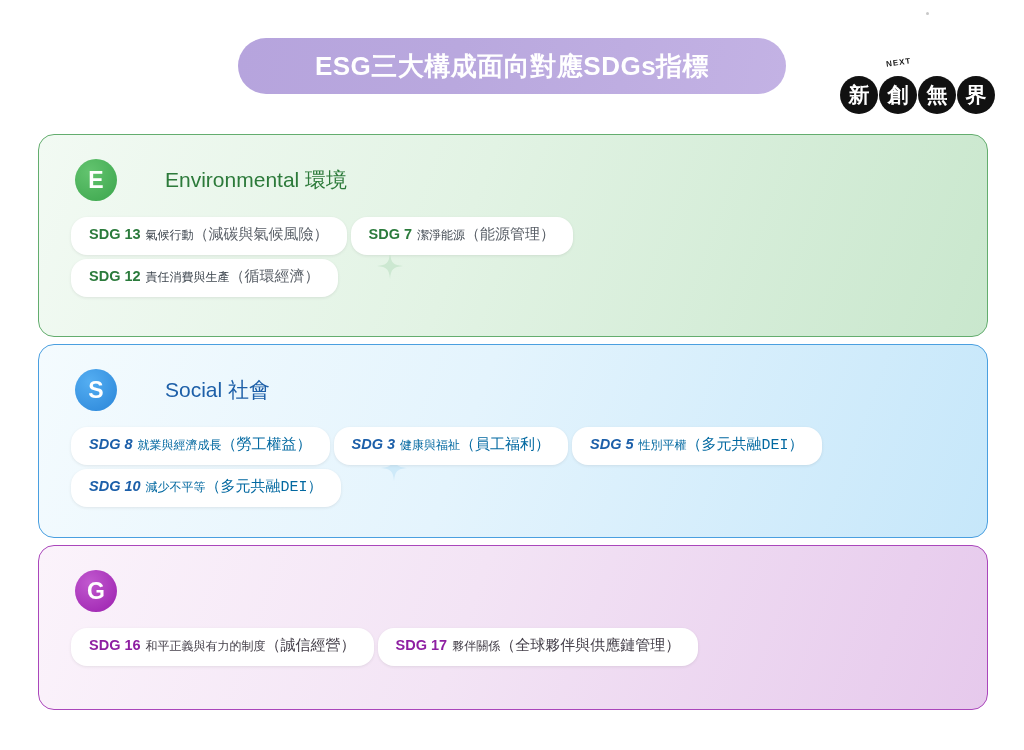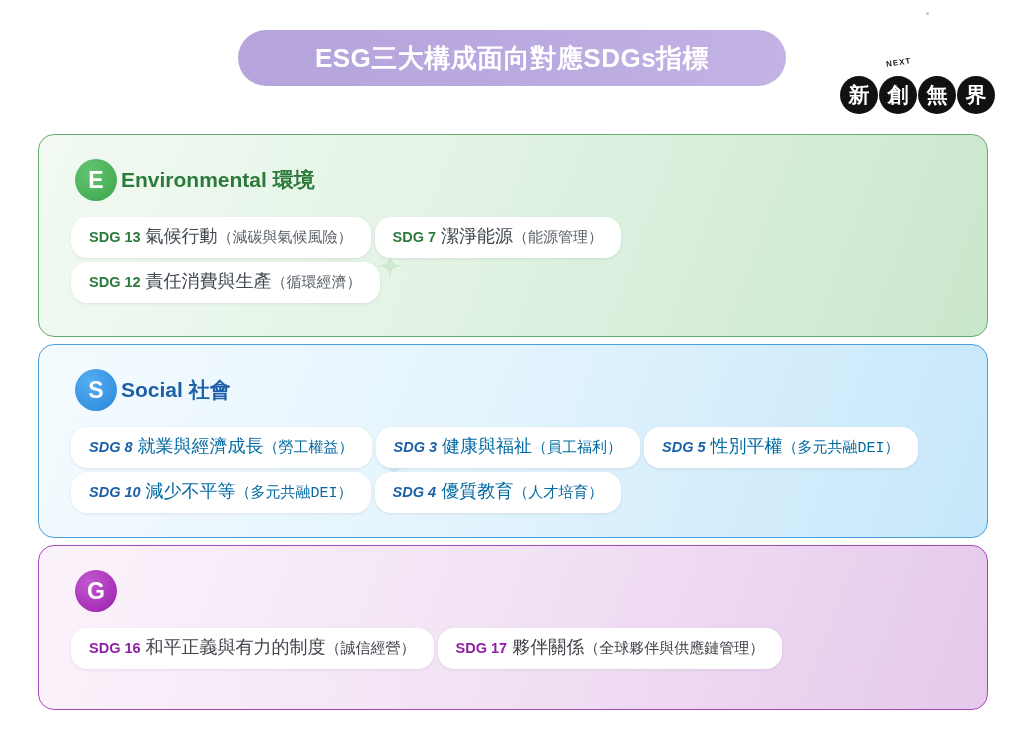--- a/index.html
+++ b/index.html
@@ -16,21 +16,21 @@
 
   
   .header {
     position: relative;
     height: 128px;
   }
 
   .title-pill {
     position: absolute;
     left: 238px;
-    top: 30px;
+    top: 38px;
     width: 548px;
     height: 56px;
     border-radius: 28px;
     background: linear-gradient(100deg, #b6a4dd 0%, #b9a8de 40%, #c3b2e4 100%);
     display: flex;
     align-items: center;
     justify-content: center;
   }
 
   .title-text {
@@ -152,23 +152,24 @@
     flex: 0 0 auto;
     margin-right: -4px;
     z-index: 2;
   }
   .badge-e { background: radial-gradient(circle at 35% 30%, #63c46f, #3ba54c); }
   .badge-s { background: radial-gradient(circle at 35% 30%, #54aef2, #2a85d8); }
   .badge-g { background: radial-gradient(circle at 35% 30%, #b martedì, #9c27b0); background: radial-gradient(circle at 35% 30%, #c159cf, #9b1fae); }
 
   .panel-title {
     font-size: 21px;
-    font-weight: bold;
+    font-weight: normal;
     white-space: nowrap;
     padding-left: 8px;
+    margin-left: 44px;
   }
   .title-env { color: #2c7a3a; }
   .title-soc { color: #1d5fa8; }
   .title-gov { color: #8c1fa0; }
 
   
   .rows {
     padding: 16px 16px 0 32px;
   }
   .row {
@@ -192,21 +193,21 @@
   }
   .pill + .pill { margin-left: 4px; }
 
   .sdg-no {
     font-weight: bold;
     margin-right: 5px;
     font-size: 14.5px;
   }
   .sdg-text {
     color: #3f4750;
-    font-size: 18px;
+    font-size: 12px;
   }
   .sdg-note {
     color: #5a6068;
     font-size: 15px;
     font-family: Liberation Mono, monospace;
   }
 
   .no-env { color: #2b7b3c; }
   .no-soc { color: #1c5fa9; font-style: italic; }
   .no-gov { color: #8e1fa2; }
@@ -298,25 +299,20 @@
           <span class="sdg-text">性別平權</span>
           <span class="sdg-note">（多元共融DEI）</span>
         </div>
       </div>
       <div class="row">
         <div class="pill">
           <span class="sdg-no no-soc">SDG 10</span>
           <span class="sdg-text">減少不平等</span>
           <span class="sdg-note">（多元共融DEI）</span>
         </div>
-        <div class="pill">
-          <span class="sdg-no no-soc">SDG 4</span>
-          <span class="sdg-text">優質教育</span>
-          <span class="sdg-note">（人才培育）</span>
-        </div>
       </div>
     </div>
   </div>
 
   <div class="panel panel-gov gov">
     <div class="panel-head">
       <span class="badge badge-g">G</span>
     </div>
     <div class="rows">
       <div class="row">

